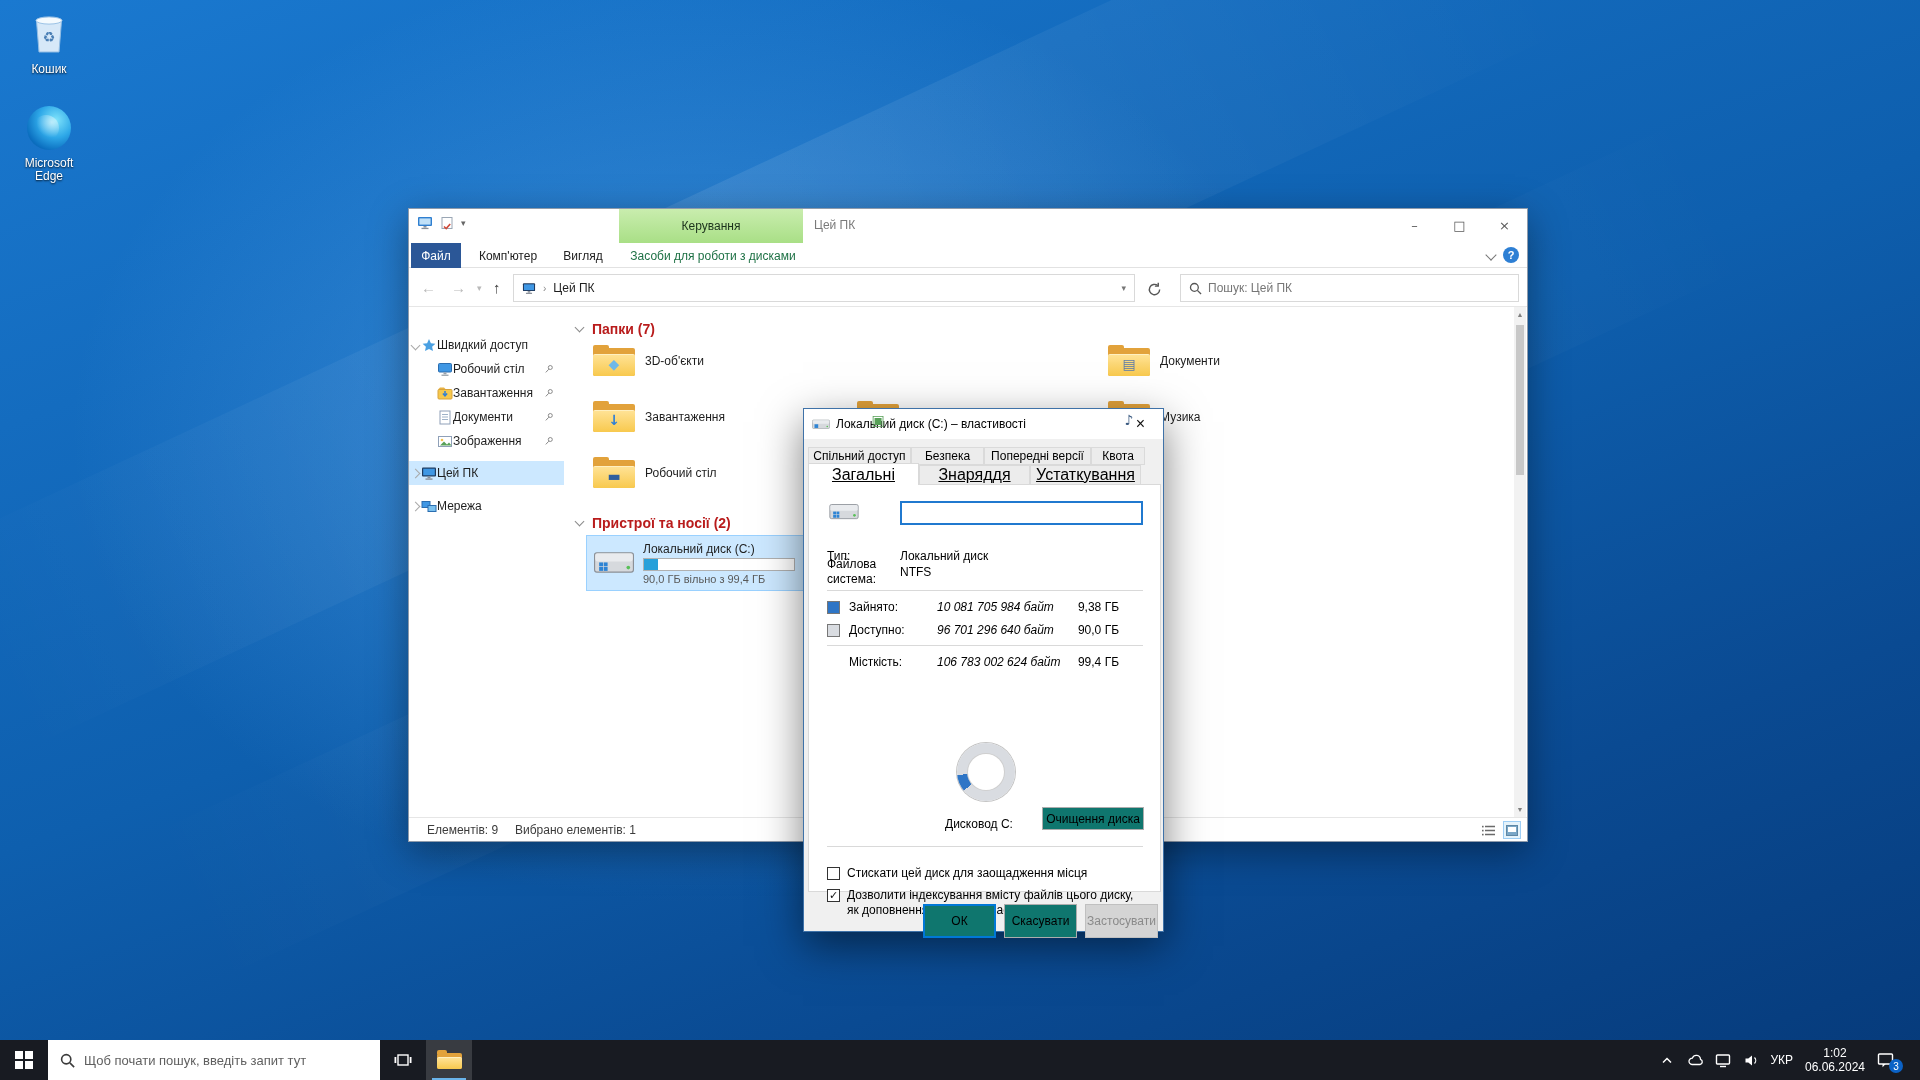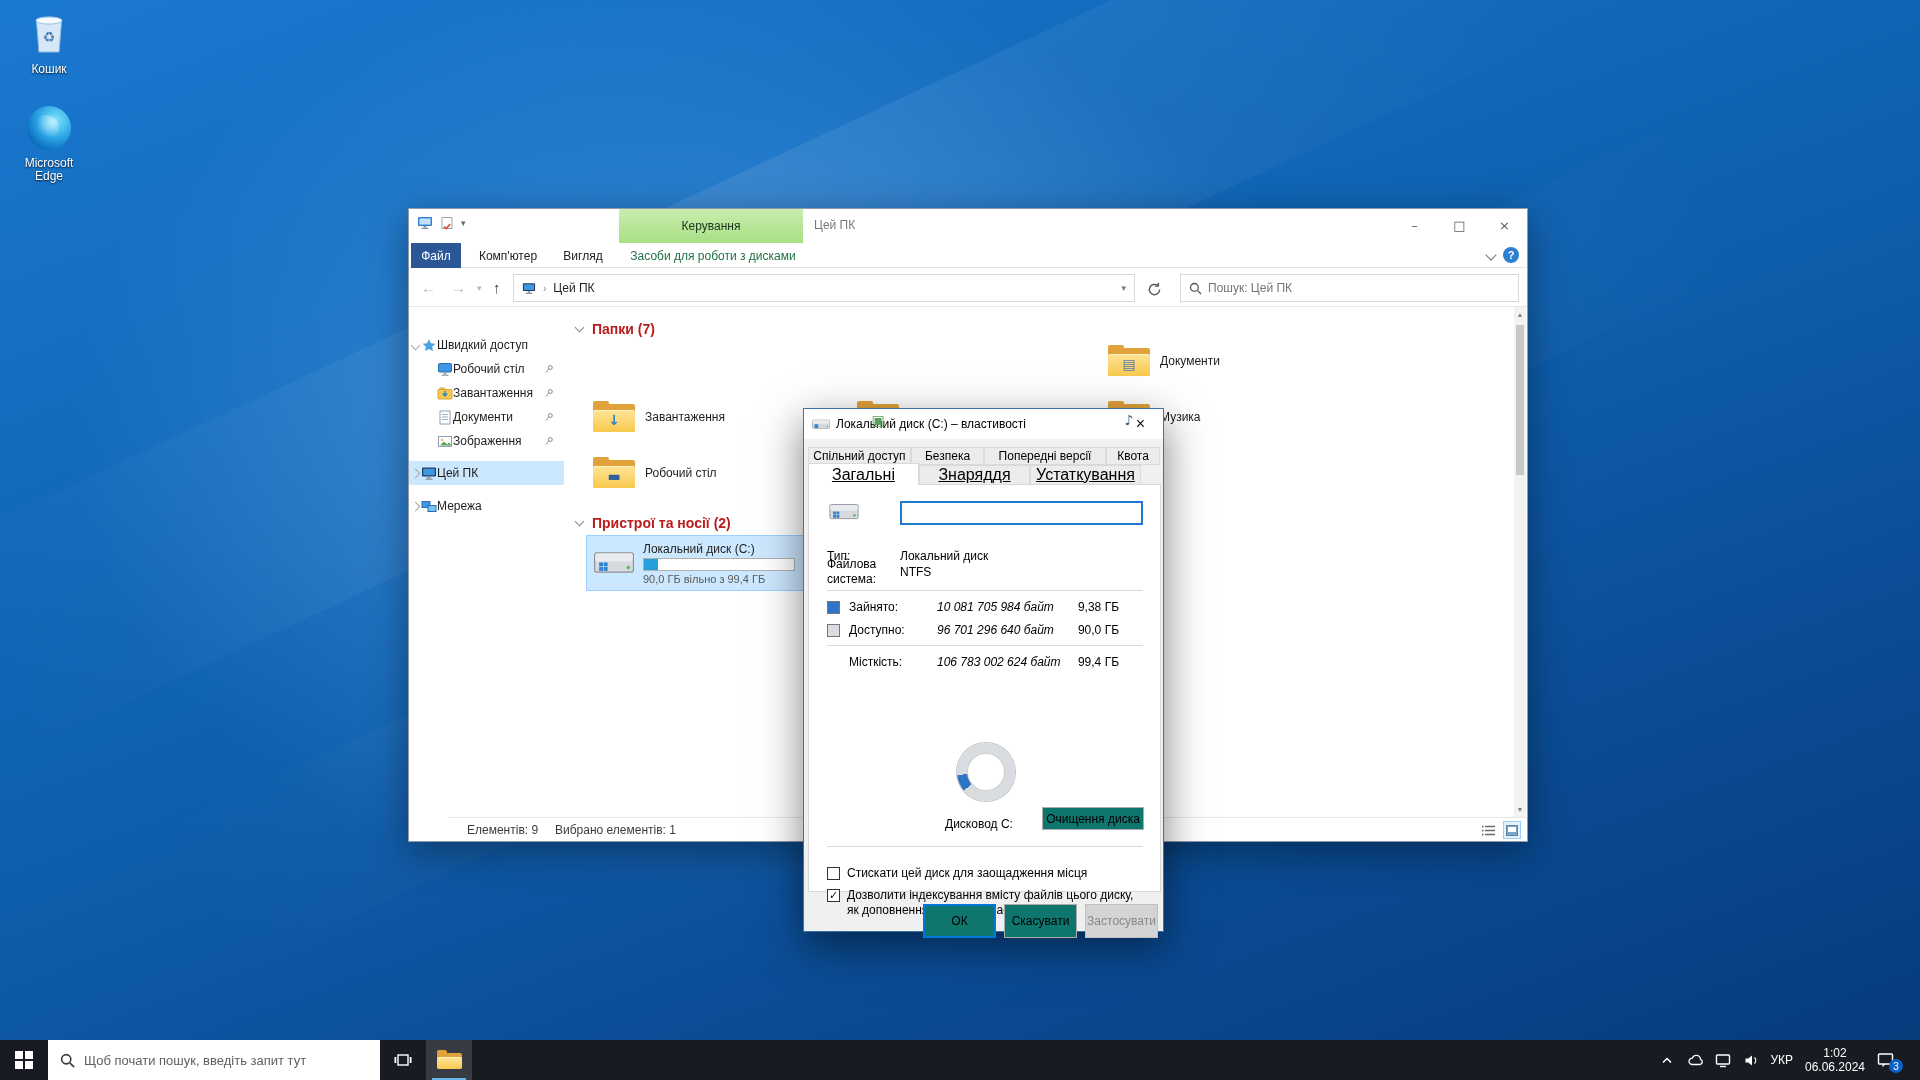--- a/index.html
+++ b/index.html
@@ -88,21 +88,21 @@
   .drive-info { flex:1; }
   .drive-name { font-size:12px; color:#1e1e1e; }
   .drive-bar { width:152px; height:13px; border:1px solid #b0b0b0; background:#fff; margin:2px 0; }
   .drive-fill { display:block; height:100%; background:#26a0da; }
   .drive-free { font-size:11px; color:#595959; }
 
   .vscroll { position:absolute; right:0; top:0; bottom:0; width:12px; background:#f2f2f2; }
   .vthumb { position:absolute; left:2px; right:2px; top:18px; height:150px; background:#c8c8c8; }
   .varrow { position:absolute; left:0; right:0; text-align:center; font-size:7px; color:#808080; }
 
-  .statusbar { position:absolute; left:0; bottom:0; right:0; height:24px; background:#fff; border-top:1px solid #e6e6e6; font-size:12px; color:#3c3c3c;margin-left:40px; }
+  .statusbar { position:absolute; left:0; bottom:0; right:0; height:24px; background:#fff; border-top:1px solid #e6e6e6; font-size:12px; color:#3c3c3c; }
   .stat-item { position:absolute; top:5px; }
   .viewbtn { position:absolute; top:3px; width:18px; height:18px; display:flex; align-items:center; justify-content:center; }
   .viewbtn.active { background:#e5f3fb; border:1px solid #9ecef5; }
 
   
   .dialog { position:absolute; left:803px; top:408px; width:361px; height:524px; background:#f0f0f0;
     border:1px solid #3f72a8; box-shadow:0 14px 40px rgba(0,0,0,.5); font-size:12px; color:#000; }
   .dlg-titlebar { position:absolute; left:0; top:0; right:0; height:30px; background:#fff; display:flex; align-items:center; padding-left:8px; gap:6px; }
   .dlg-title { font-size:12px; color:#000000; }
   .dlg-close { position:absolute; right:0; top:0; width:45px; height:29px; display:flex; align-items:center; justify-content:center; font-size:16px; color:#111; }
@@ -318,20 +318,28 @@
         <span>Мережа</span>
       </div>
     </div>
 
     <div class="main">
       <div class="ghead" style="left:12px;top:14px;">
         <span class="chev"></span>
         <span>Папки (7)</span>
       </div>
 
+      <div class="fitem" style="left:28px;top:32px;">
+        <span class="folder">
+            <i class="f-back"></i>
+            <i class="f-front"></i>
+            <i class="f-ov ov-cube"></i>
+          </span>
+        <span class="flabel">3D-об'єкти</span>
+      </div>
       <div class="fitem" style="left:543px;top:32px;">
         <span class="folder">
             <i class="f-back"></i>
             <i class="f-front"></i>
             <i class="f-ov ov-doc"></i>
           </span>
         <span class="flabel">Документи</span>
       </div>
       <div class="fitem" style="left:28px;top:88px;">
         <span class="folder">
@@ -431,21 +439,21 @@
         <rect x="5" y="13.5" width="7.4" height="7.4" fill="#2e84d4"></rect>
         <circle cx="30.5" cy="18" r="1.6" fill="#58c058"></circle>
       </svg>
       <span class="dlg-title">Локальний диск (C:) – властивості</span>
       <span class="dlg-close">×</span>
     </div>
 
     <div class="trow1">
       <span class="tab" style="width:103px;">Спільний доступ</span>
       <span class="tab" style="width:73px;">Безпека</span>
-      <span class="tab" style="width:122px;">Попередні версії</span>
+      <span class="tab" style="width:107px;">Попередні версії</span>
       <span class="tab" style="width:54px;">Квота</span>
     </div>
     <div class="trow2">
       <span class="tab active" style="width:111px;">Загальні</span>
       <span class="tab" style="width:111px;">Знаряддя</span>
       <span class="tab" style="width:111px;">Устаткування</span>
     </div>
 
     <div class="dlg-page">
       <svg class="dp" style="left:20px;top:15px;" width="30" height="24" viewBox="0 0 36 28">

